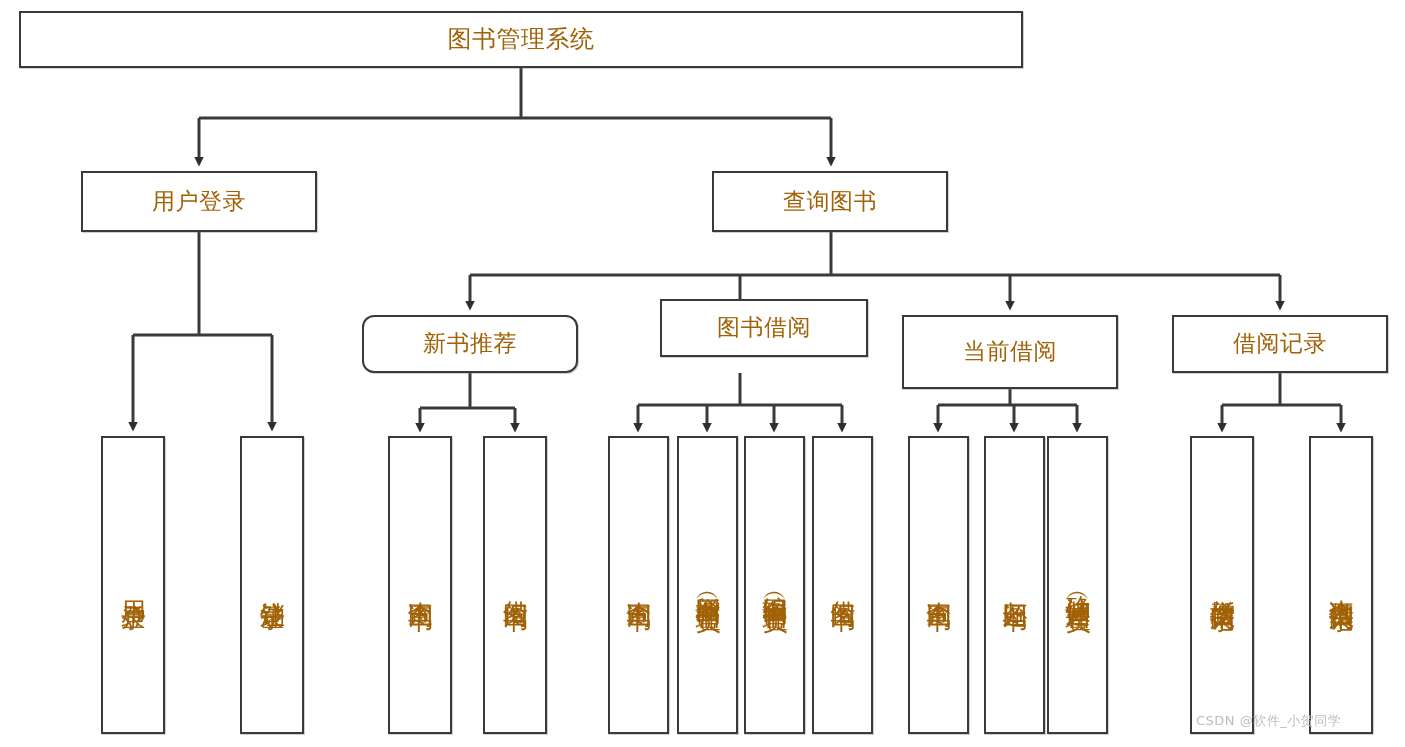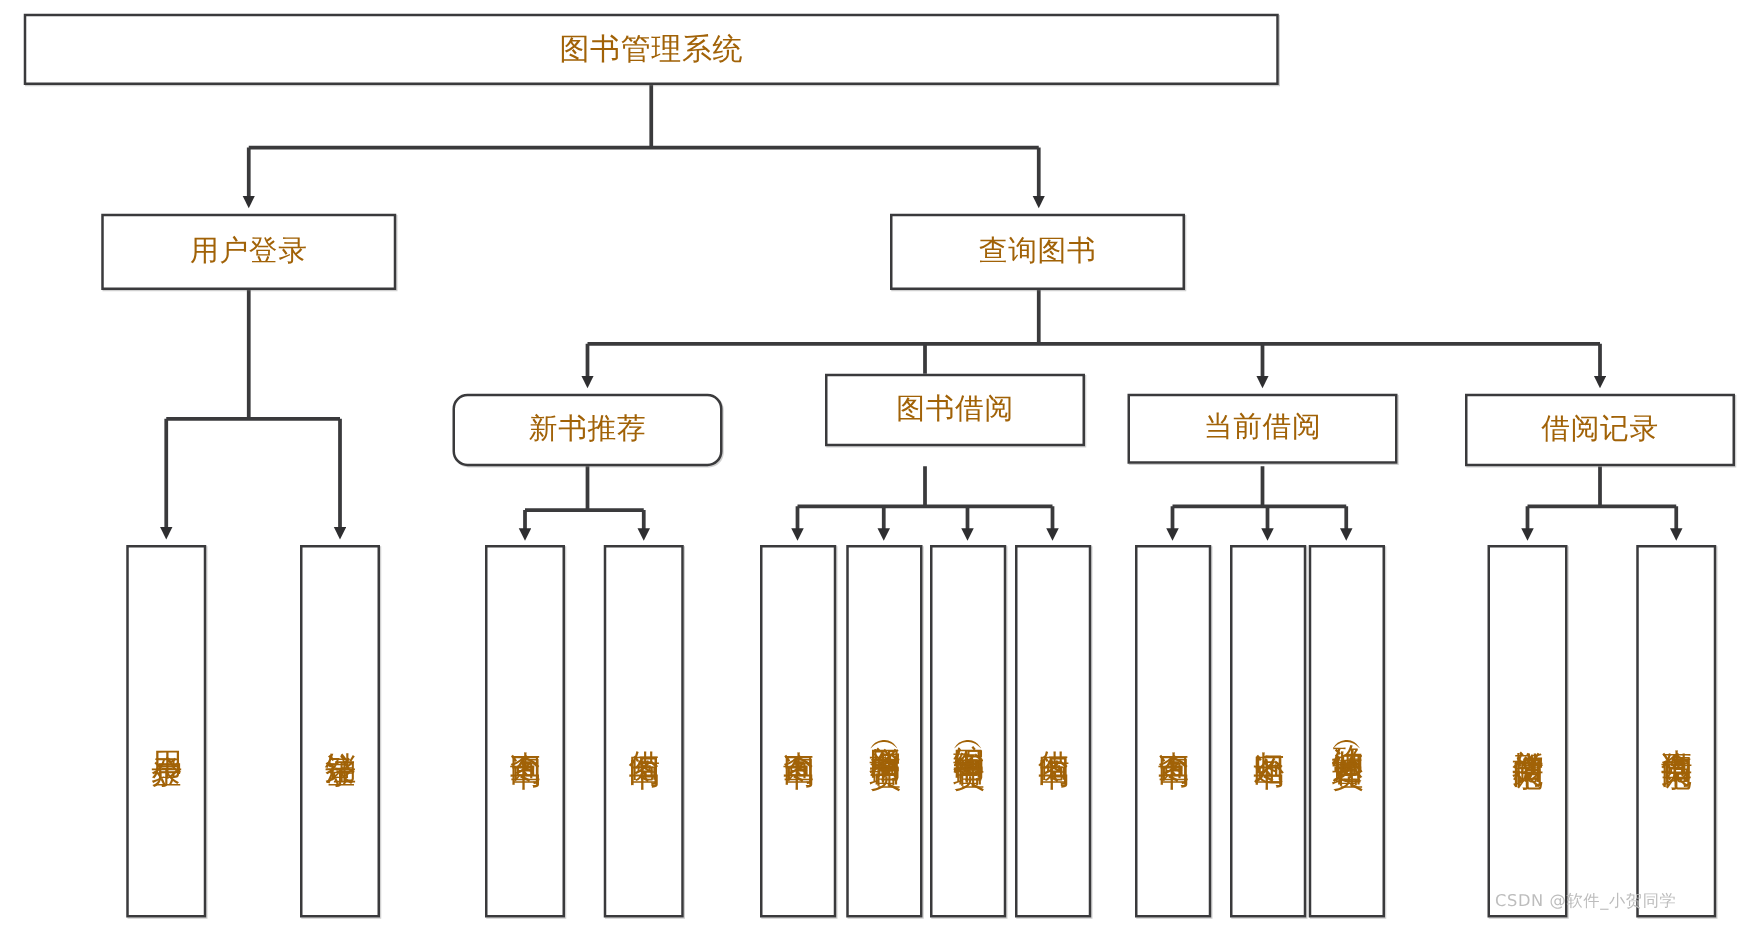--- a/index.html
+++ b/index.html
@@ -135,21 +135,21 @@
   <div class="node horiz" style="left:712px; top:171px; width:236px; height:61px;">
     <span class="label">查询图书</span>
   </div>
 
   <div class="node horiz" style="left:362px; top:315px; width:216px; height:58px;border-radius:12px;">
     <span class="label">新书推荐</span>
   </div>
   <div class="node horiz" style="left:632px; top:299px; width:208px; height:58px;margin-left:28px;">
     <span class="label">图书借阅</span>
   </div>
-  <div class="node horiz" style="left:902px; top:315px; width:216px; height:56px;">
+  <div class="node horiz" style="left:902px; top:315px; width:216px; height:74px;">
     <span class="label">当前借阅</span>
   </div>
   <div class="node horiz" style="left:1172px; top:315px; width:216px; height:58px;">
     <span class="label">借阅记录</span>
   </div>
 
   <div class="node vert" style="left:101px; top:436px; width:64px; height:298px;">
     <span class="label">用户登录</span>
   </div>
   <div class="node vert" style="left:240px; top:436px; width:64px; height:298px;">

